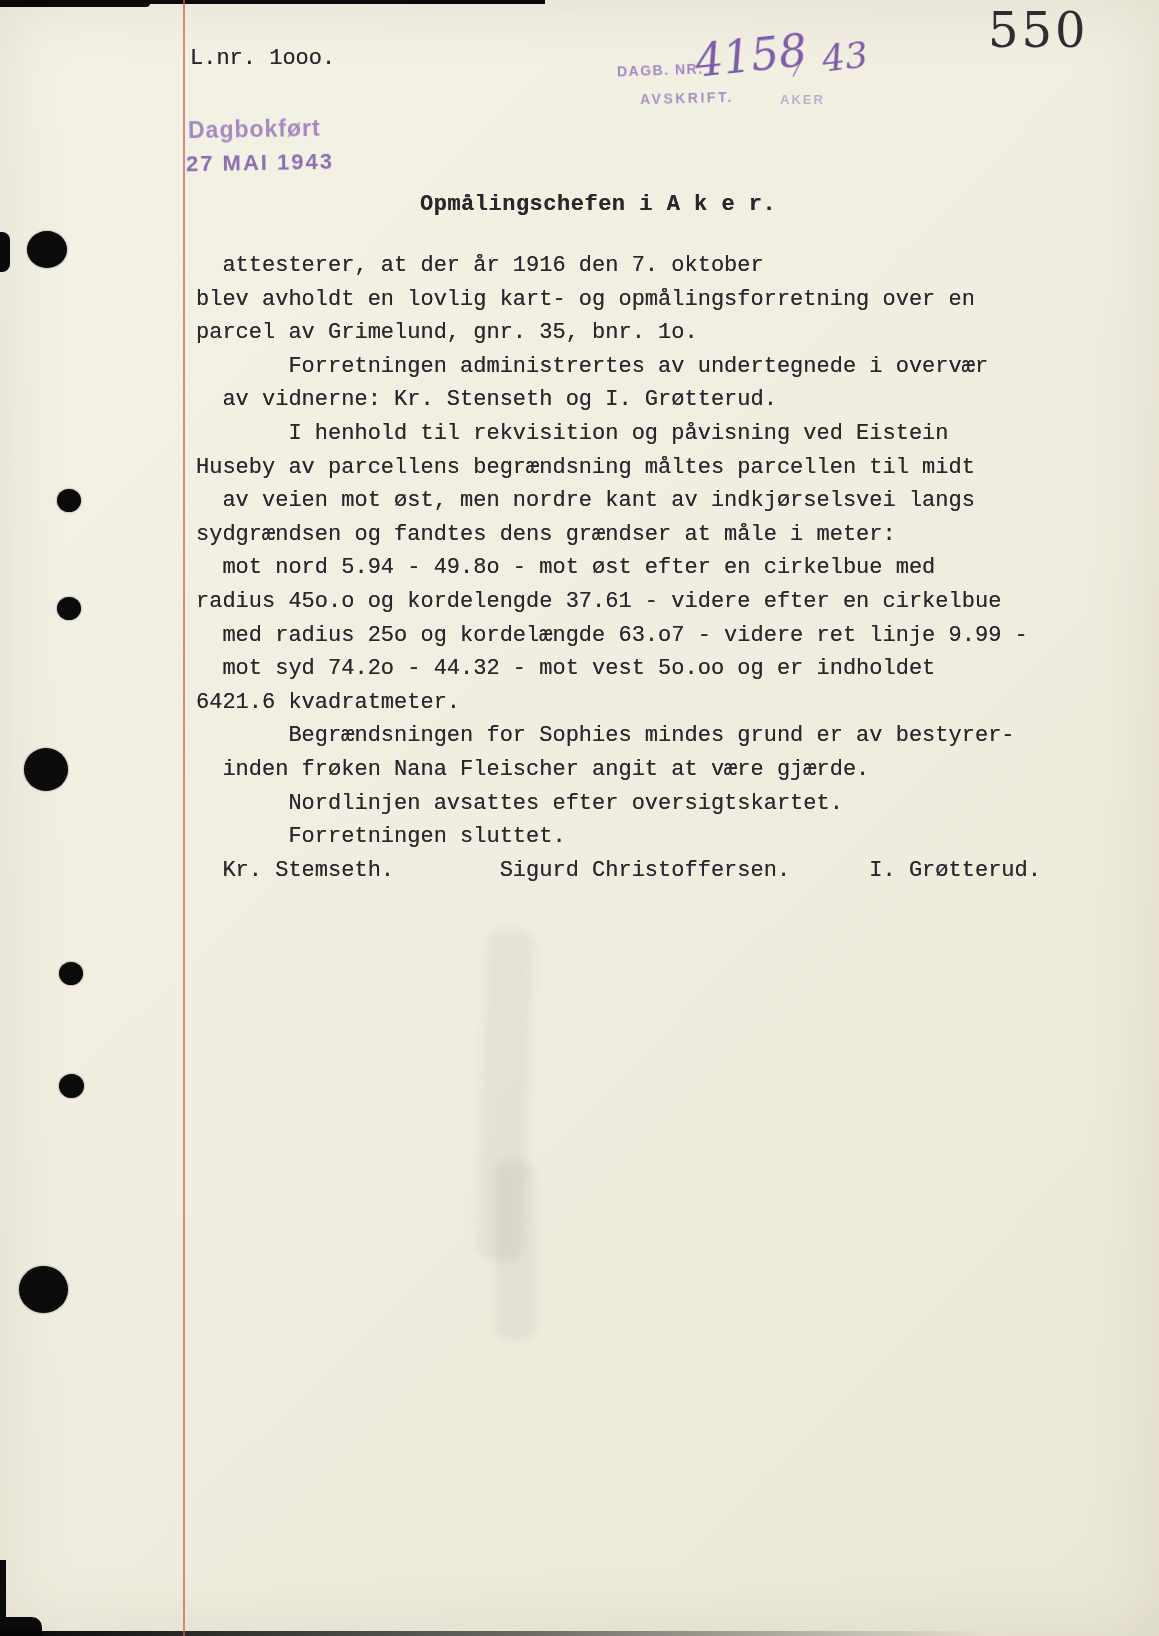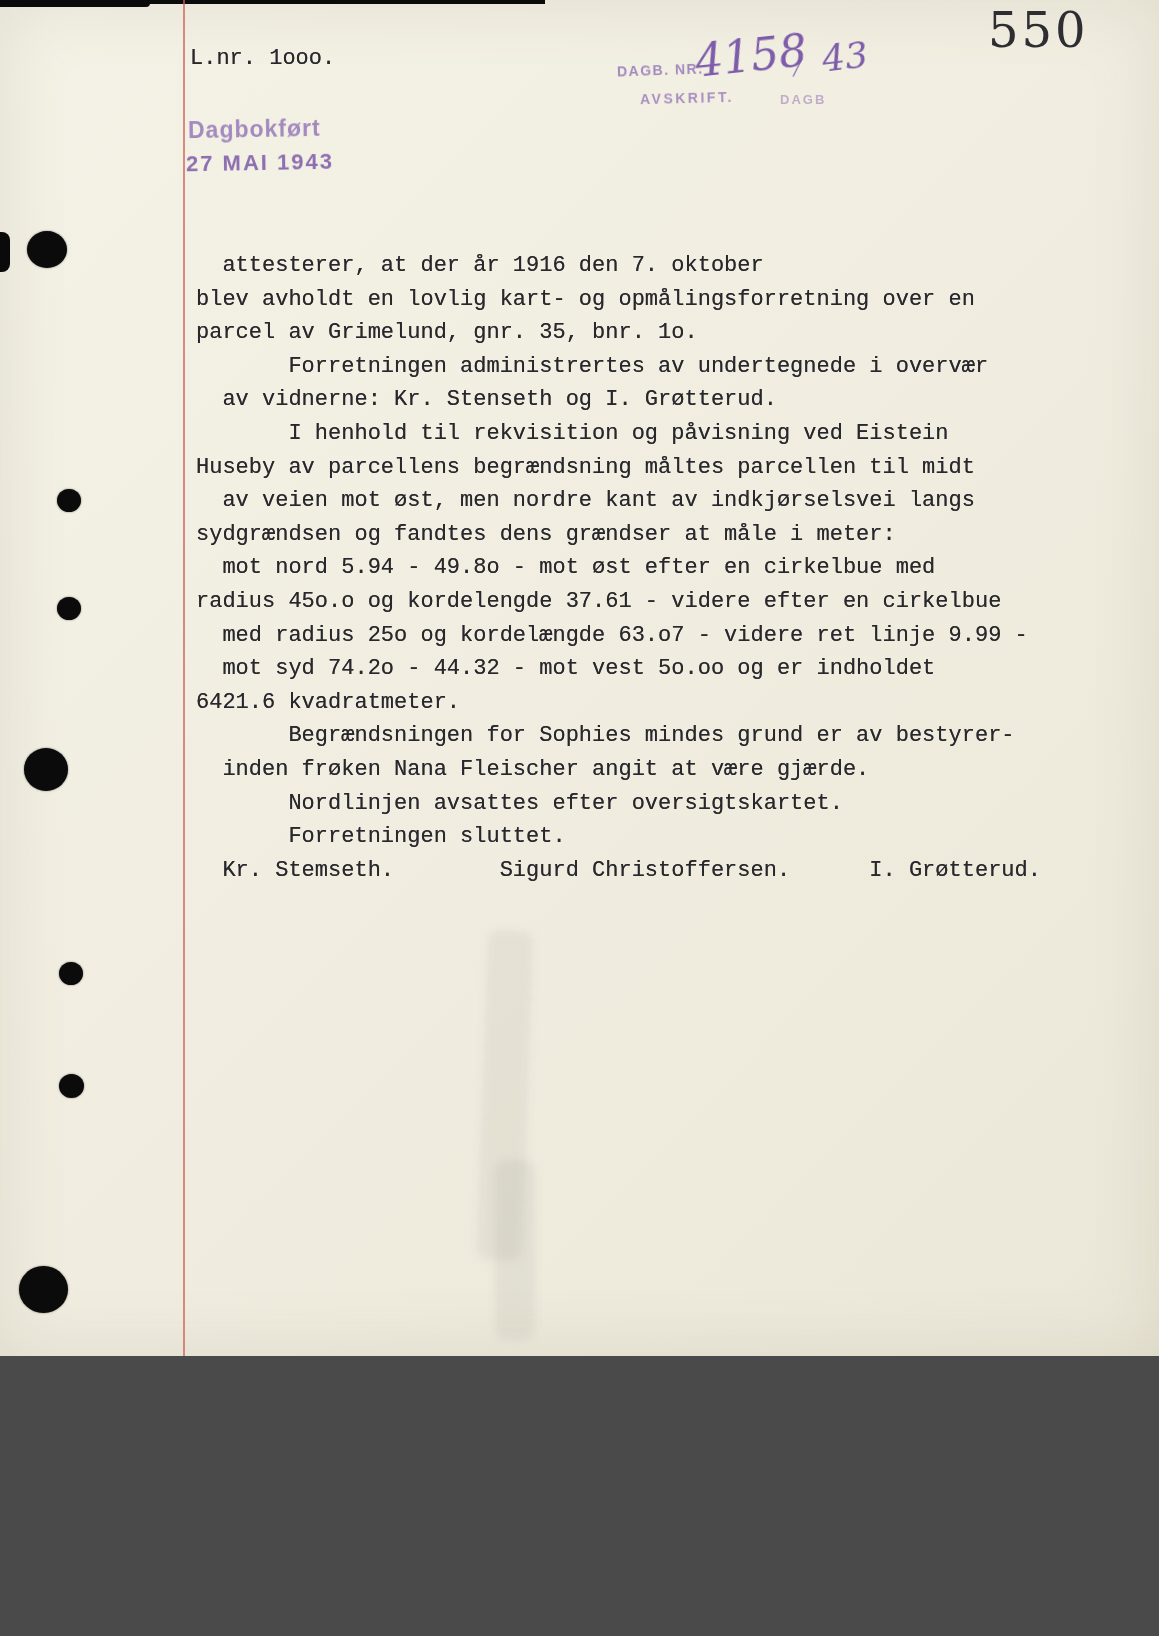--- a/index.html
+++ b/index.html
@@ -1,19 +1,19 @@
 <!DOCTYPE html>
 <html><head>
 <meta charset="utf-8">
 <style>
   * { margin:0; padding:0; box-sizing:border-box; }
   html,body { background:#4a4a4a; }
   .page {
     position:relative;
-    width:1159px; height:1356px;
+    width:1159px; height:1636px;
     margin:0 auto;
     background:linear-gradient(135deg,#f4f1e6 0%, #f1eee1 45%, #ebe7d8 100%);
     overflow:hidden;
     box-shadow: inset 0 0 70px rgba(120,110,88,.14);
     font-family:"Liberation Mono", monospace;
   }
   .typed {
     color:#28272c;
     font-size:22px;
     line-height:33.6px;
@@ -74,24 +74,25 @@
   <div class="bleed" style="left:495px; top:1160px; width:40px; height:180px;"></div>
 
   <div class="typed journal">L.nr. 1ooo.</div>
   <div class="page-num">550</div>
 
   <div class="stamp dagb-label">DAGB. NR.</div>
   <div class="hand dagb-number">4158</div>
   <div class="hand dagb-sep">/</div>
   <div class="hand dagb-year">43</div>
   <div class="stamp avskrift-label">AVSKRIFT.</div>
-  <div class="stamp avskrift-place">DAGB</div>
+  <div class="stamp avskrift-place">AKER</div>
   <div class="stamp dagbokfort-label">Dagbokført</div>
   <div class="stamp dagbokfort-date">27 MAI 1943</div>
 
+  <div class="typed doc-title">Opmålingschefen i A k e r.</div>
 
   <div class="typed body-text">  attesterer, at der år 1916 den 7. oktober
 blev avholdt en lovlig kart- og opmålingsforretning over en
 parcel av Grimelund, gnr. 35, bnr. 1o.
        Forretningen administrertes av undertegnede i overvær
   av vidnerne: Kr. Stenseth og I. Grøtterud.
        I henhold til rekvisition og påvisning ved Eistein
 Huseby av parcellens begrændsning måltes parcellen til midt
   av veien mot øst, men nordre kant av indkjørselsvei langs
 sydgrændsen og fandtes dens grændser at måle i meter:

